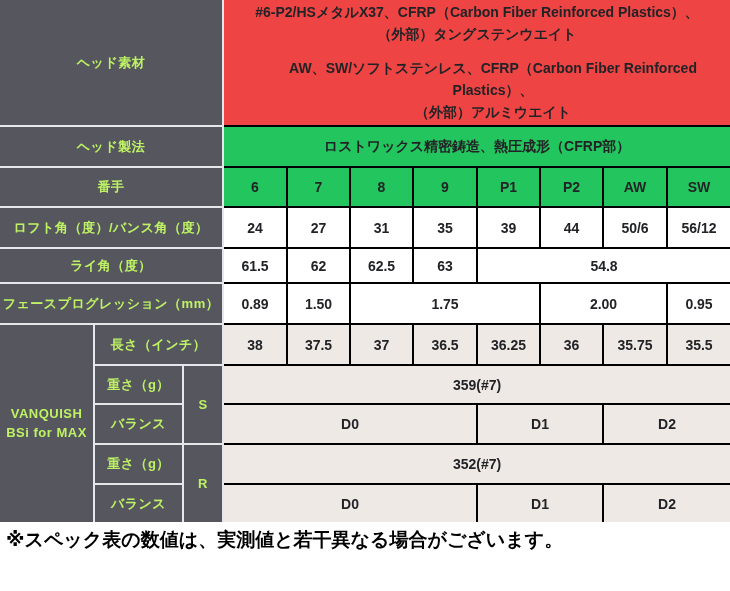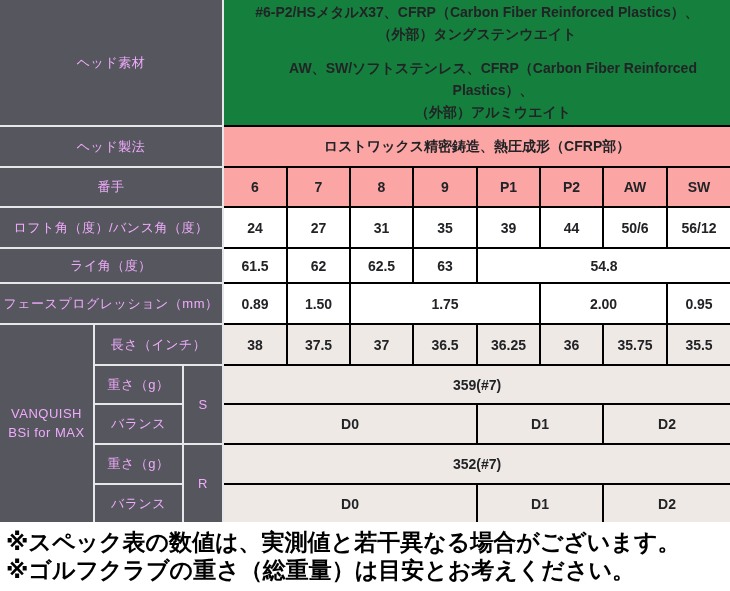--- a/index.html
+++ b/index.html
@@ -26,31 +26,31 @@
     vertical-align: middle;
     text-align: center;
     font-size: 14px;
     font-weight: 600;
     color: #222326;
     border: 2px solid #000000;
   }
   
   .spec .lbl {
     background: #55565e;
-    color: #f0abfc;
+    color: #bef264;
     font-size: 13px;
-    font-weight: 400;
+    font-weight: 700;
     letter-spacing: 0.5px;
     border-color: #e6e7ea;
   }
   .spec .lbl.small { font-size: 13px; }
   
   .bg-white  { background: #ffffff; border-color: #e8e8ea; }
-  .bg-light  { background: #15803d; border-color: #e3e3e5; }
-  .bg-gray   { background: #fca5a5; border-color: #e3e3e5; }
+  .bg-light  { background: #ef4444; border-color: #e3e3e5; }
+  .bg-gray   { background: #22c55e; border-color: #e3e3e5; }
   .bg-beige  { background: #efe9e6; border-color: #f9f5f3; }
   
   .ta-left { text-align: left; padding-left: 14px; padding-right: 10px; }
   .material-cell { line-height: 1.55; font-size: 13.5px; }
   .material-cell .para { margin: 0; padding: 2px 0; }
   .material-cell .para + .para { margin-top: 9px; padding-left: 32px; }
   
   .spec tr:first-child > * { border-top: none; }
   .spec tr > *:last-child { border-right: none; }
   .edge-l { border-left: none !important; }
@@ -67,21 +67,21 @@
   tr.r9  { height: 40px; }
   tr.r10 { height: 40px; }
   tr.r11 { height: 38px; }
   .shaft-name { line-height: 1.45; font-size: 13px; }
   .flex-letter { font-size: 14px; }
   
   .notes {
     padding: 6px 4px 0 6px;
   }
   .note-line {
-    font-size: 23px;
+    font-size: 19px;
     font-weight: 800;
     color: #000000;
     line-height: 1.22;
     letter-spacing: 0px;
     white-space: nowrap;
   }
 </style>
 </head>
 <body>
 
@@ -202,15 +202,14 @@
       <th class="lbl edge-b">バランス</th>
       <td class="bg-beige edge-b" colspan="4">D0</td>
       <td class="bg-beige edge-b" colspan="2">D1</td>
       <td class="bg-beige edge-b" colspan="2">D2</td>
     </tr>
   </tbody>
     </table>
 
   <div class="notes">
     <div class="note-line">※スペック表の数値は、実測値と若干異なる場合がございます。</div>
-    <div class="note-line">※ゴルフクラブの重さ（総重量）は目安とお考えください。</div>
   </div>
 </div>
 
 </body></html>

